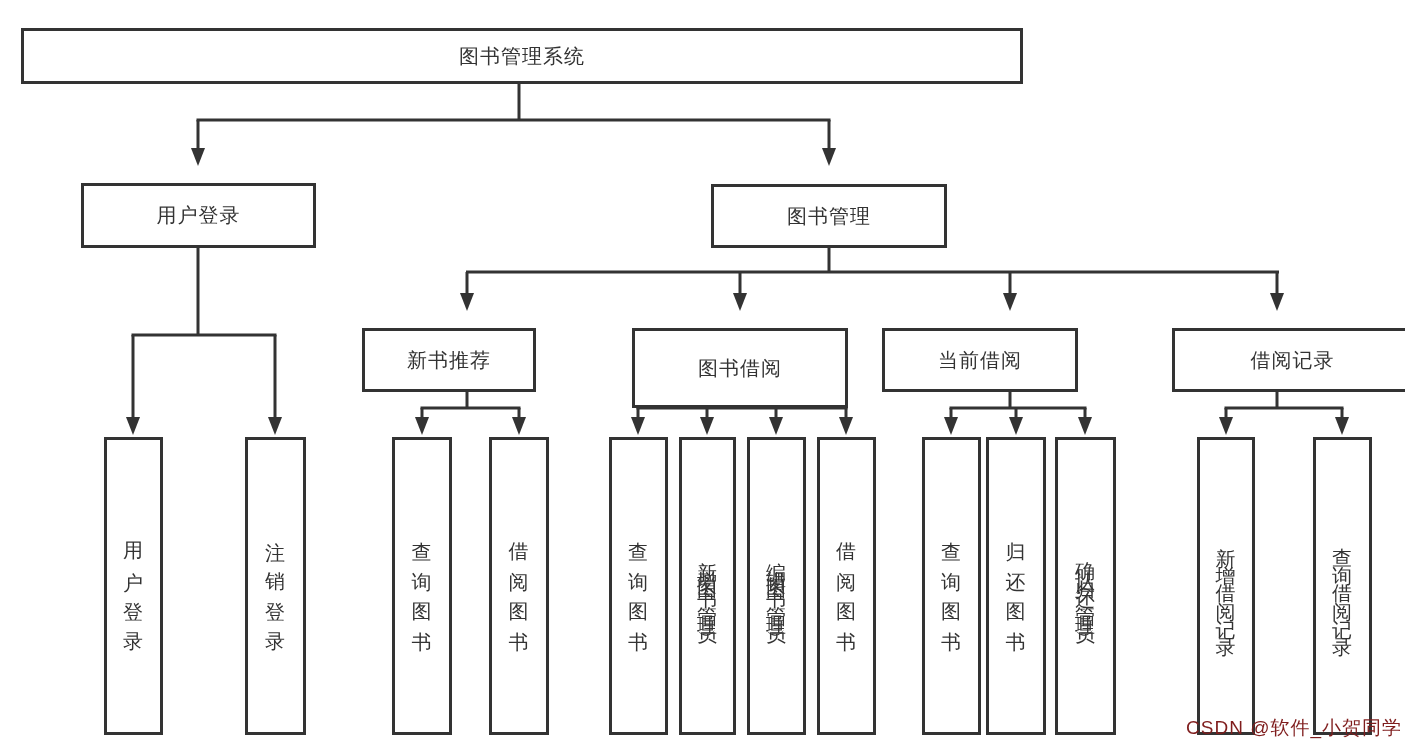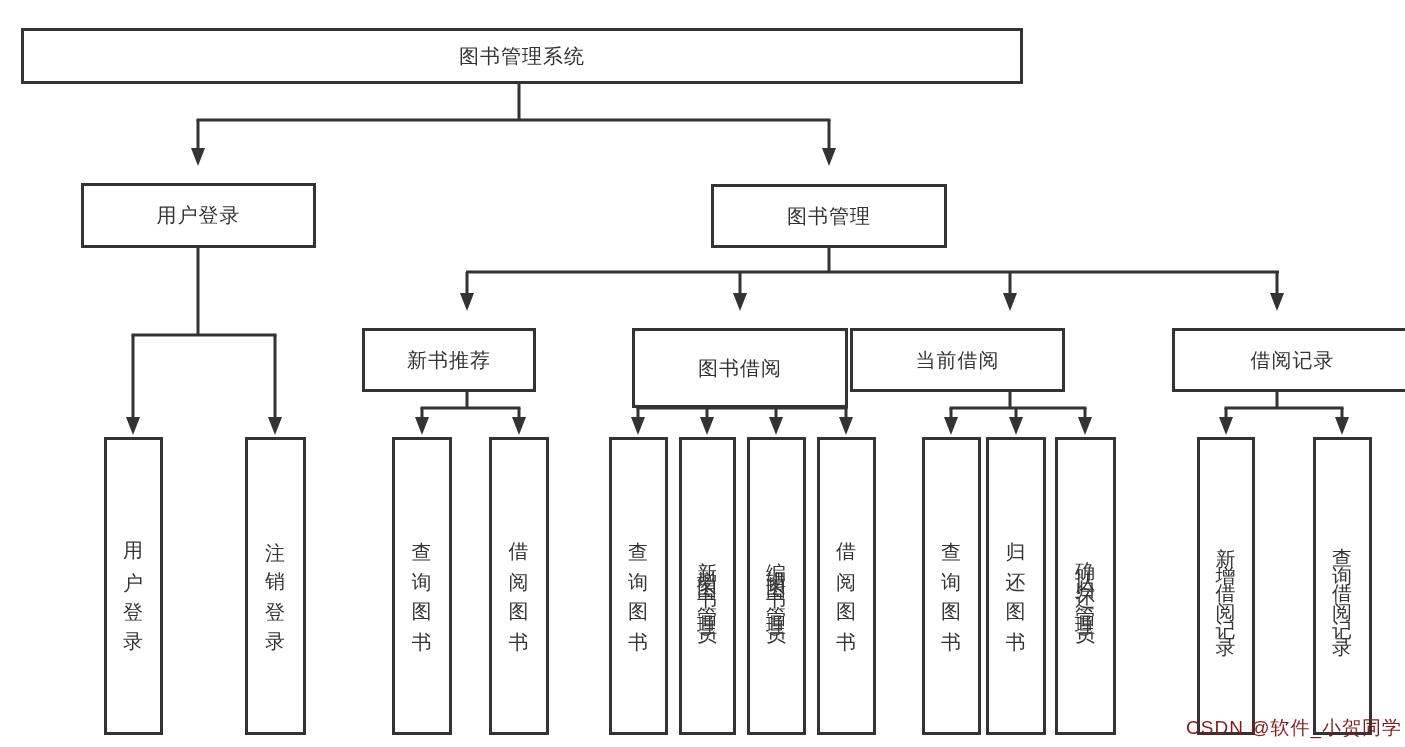--- a/index.html
+++ b/index.html
@@ -128,21 +128,21 @@
   <div class="box hbox" style="left:711px;top:169px;width:236px;height:64px;">
     <span>图书管理</span>
   </div>
 
   <div class="box hbox" style="left:362px;top:313px;width:174px;height:64px;font-family:Liberation Mono, monospace;">
     <span>新书推荐</span>
   </div>
   <div class="box hbox" style="left:632px;top:313px;width:216px;height:80px;">
     <span>图书借阅</span>
   </div>
-  <div class="box hbox" style="left:850px;top:313px;width:215px;height:64px;">
+  <div class="box hbox" style="left:882px;top:313px;width:196px;height:64px;">
     <span>当前借阅</span>
   </div>
   <div class="box hbox" style="left:1172px;top:313px;width:241px;height:64px;">
     <span>借阅记录</span>
   </div>
 
   <div class="box vbox sp-lg" style="left:104px;top:437px;width:59px;height:298px;">
     <span class="vtext">用户登录</span>
   </div>
   <div class="box vbox sp-lg" style="left:245px;top:437px;width:61px;height:298px;">

